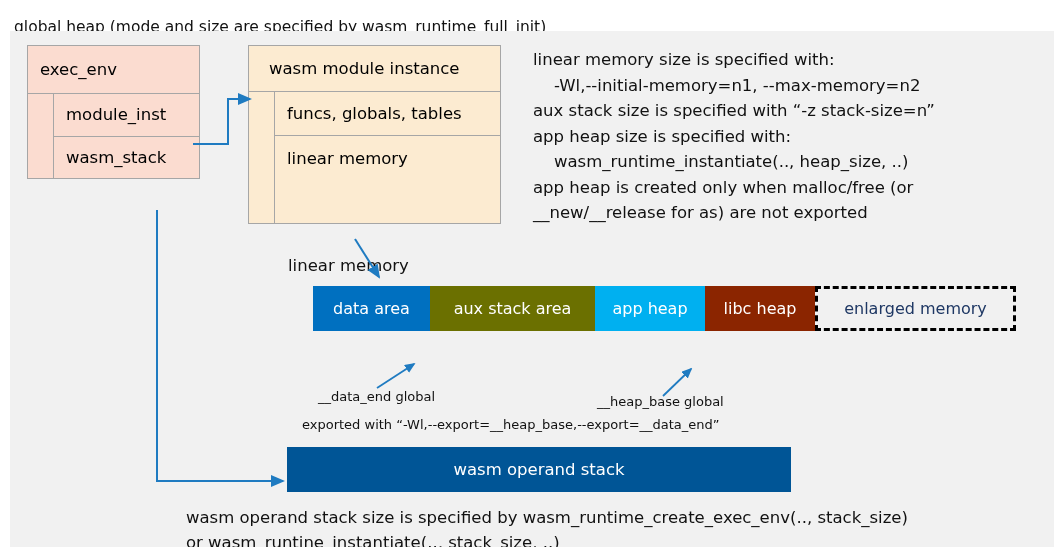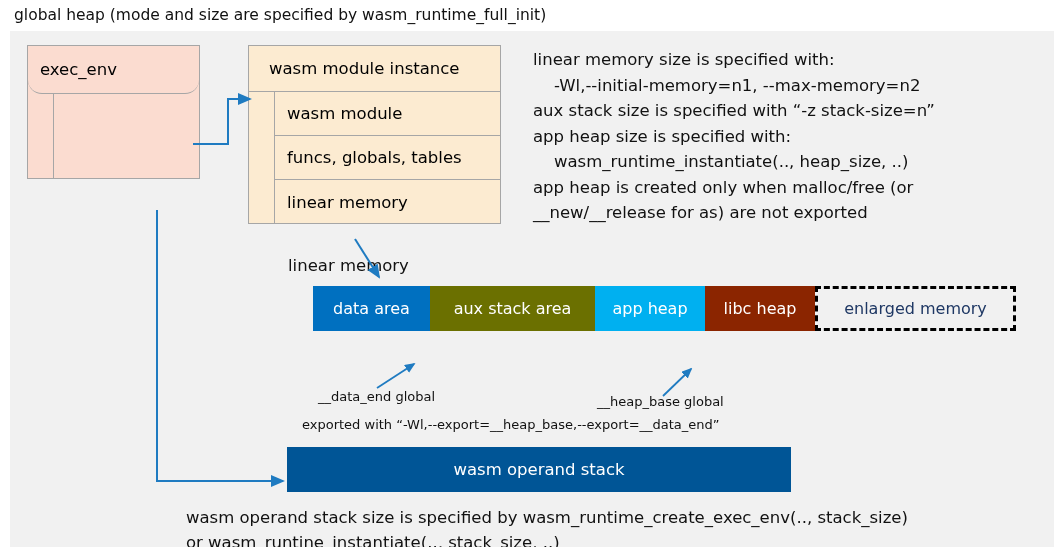--- a/index.html
+++ b/index.html
@@ -13,21 +13,21 @@
     position: relative;
     font-family: "DejaVu Sans", sans-serif;
     color: #000000;
     overflow: hidden;
   }
 
   
   #diagram-title {
     position: absolute;
     left: 14px;
-    top: 4px;
+    top: 16px;
     font-size: 15.5px;
     line-height: 22px;
     white-space: nowrap;
     color: #111111;
   }
 
   
   #canvas-panel {
     position: absolute;
     left: 10px;
@@ -73,21 +73,21 @@
     font-size: 16.5px;
     border-bottom: 1px solid #a6a6a6;
   }
   .struct-field:last-child { border-bottom: none; }
 
   
   #exec-env-box {
     left: 17px; top: 14px; width: 173px; height: 134px;
     background: #fbdcd0;
   }
-  #exec-env-box .struct-header { height: 48px; border-radius: 14px; }
+  #exec-env-box .struct-header { height: 48px; }
   #exec-env-box .struct-body { height: 85px; }
   #exec-env-box .struct-gutter { width: 26px; }
   #exec-env-box .struct-field { height: 42.5px; }
 
   
   #wasm-module-instance-box {
     left: 238px; top: 14px; width: 253px; height: 179px;
     background: #fcebd1;
   }
   #wasm-module-instance-box .struct-header { height: 46px; padding-left: 20px; }
@@ -185,29 +185,32 @@
 <body>
 
 <div id="diagram-title">global heap (mode and size are specified by wasm_runtime_full_init)</div>
 
 <div id="canvas-panel">
 
   <div class="struct-box" id="exec-env-box">
     <div class="struct-header">exec_env</div>
     <div class="struct-body">
       <div class="struct-gutter"></div>
+      <div class="struct-fields">
+        <div class="struct-field">module_inst</div>
+        <div class="struct-field">wasm_stack</div>
+      </div>
     </div>
   </div>
 
   <div class="struct-box" id="wasm-module-instance-box">
     <div class="struct-header">wasm module instance</div>
     <div class="struct-body">
       <div class="struct-gutter"></div>
       <div class="struct-fields">
-        <div class="struct-field">wasm module</div>
         <div class="struct-field">funcs, globals, tables</div>
         <div class="struct-field">linear memory</div>
       </div>
     </div>
   </div>
 
   <div id="runtime-notes">linear memory size is specified with:
     -Wl,--initial-memory=n1, --max-memory=n2
 aux stack size is specified with “-z stack-size=n”
 app heap size is specified with:

